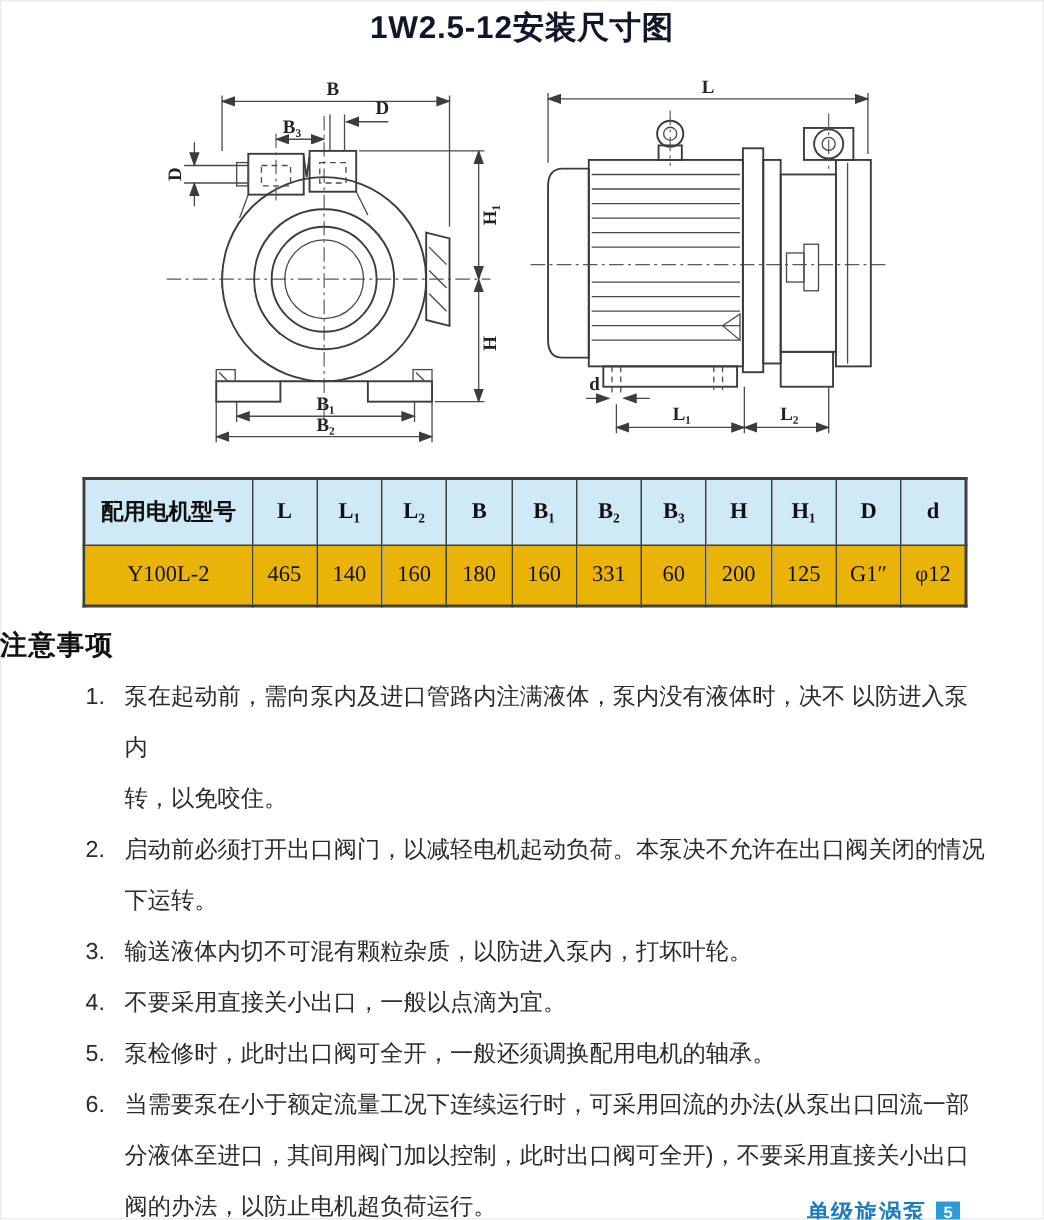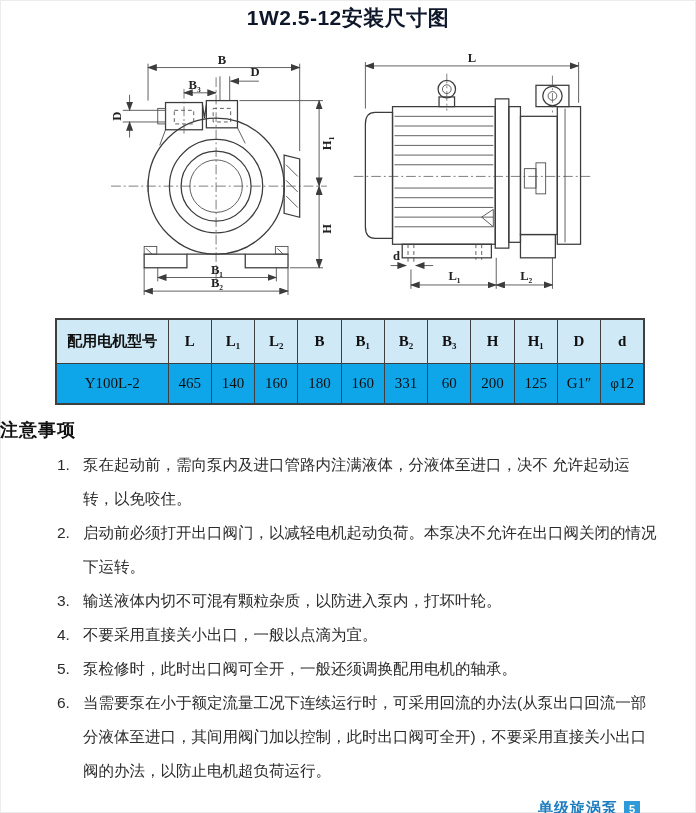--- a/index.html
+++ b/index.html
@@ -26,21 +26,21 @@
   .dim-table{
     position:absolute;top:318px;left:55px;width:590px;
     border-collapse:collapse;table-layout:fixed;
     font-family:"Liberation Serif",serif;color:#101010;
   }
   .dim-table th,.dim-table td{
     border:1.4px solid #3f3f3f;text-align:center;vertical-align:middle;
     padding:0;overflow:hidden;
   }
   .dim-table th{height:43px;background:#cfe9f7;font-size:15px;font-weight:600;}
-  .dim-table td{height:39px;background:#0ea5e9;font-size:15px;font-weight:400;}
+  .dim-table td{height:39px;background:#eab308;font-size:15px;font-weight:400;}
   .dim-table{border:2px solid #3f3f3f;}
 
   .notes-heading{
     position:absolute;top:418px;left:0;width:100%;text-align:left;
     font-size:18px;font-weight:bold;color:#111;letter-spacing:1px;
   }
   .notes{position:absolute;top:448px;left:57px;right:36px;}
   .note-item{display:flex;align-items:flex-start;font-size:15.5px;line-height:34px;color:#2b2b2b;}
   .note-num{flex:0 0 26px;}
   .note-text{flex:1;white-space:pre-line;}
@@ -306,21 +306,21 @@
       <td>φ12</td>
     </tr>
   </tbody>
 </table>
 
 <div class="notes-heading">注意事项</div>
 
 <div class="notes">
   <div class="note-item">
     <span class="note-num">1.</span>
-    <span class="note-text">泵在起动前，需向泵内及进口管路内注满液体，分液体至进口，决不 允许起动运
+    <span class="note-text">泵在起动前，需向泵内及进口管路内注满液体，泵内没有液体时，决不 以防进入泵内
 转，以免咬住。</span>
   </div>
   <div class="note-item">
     <span class="note-num">2.</span>
     <span class="note-text">启动前必须打开出口阀门，以减轻电机起动负荷。本泵决不允许在出口阀关闭的情况
 下运转。</span>
   </div>
   <div class="note-item">
     <span class="note-num">3.</span>
     <span class="note-text">输送液体内切不可混有颗粒杂质，以防进入泵内，打坏叶轮。</span>

